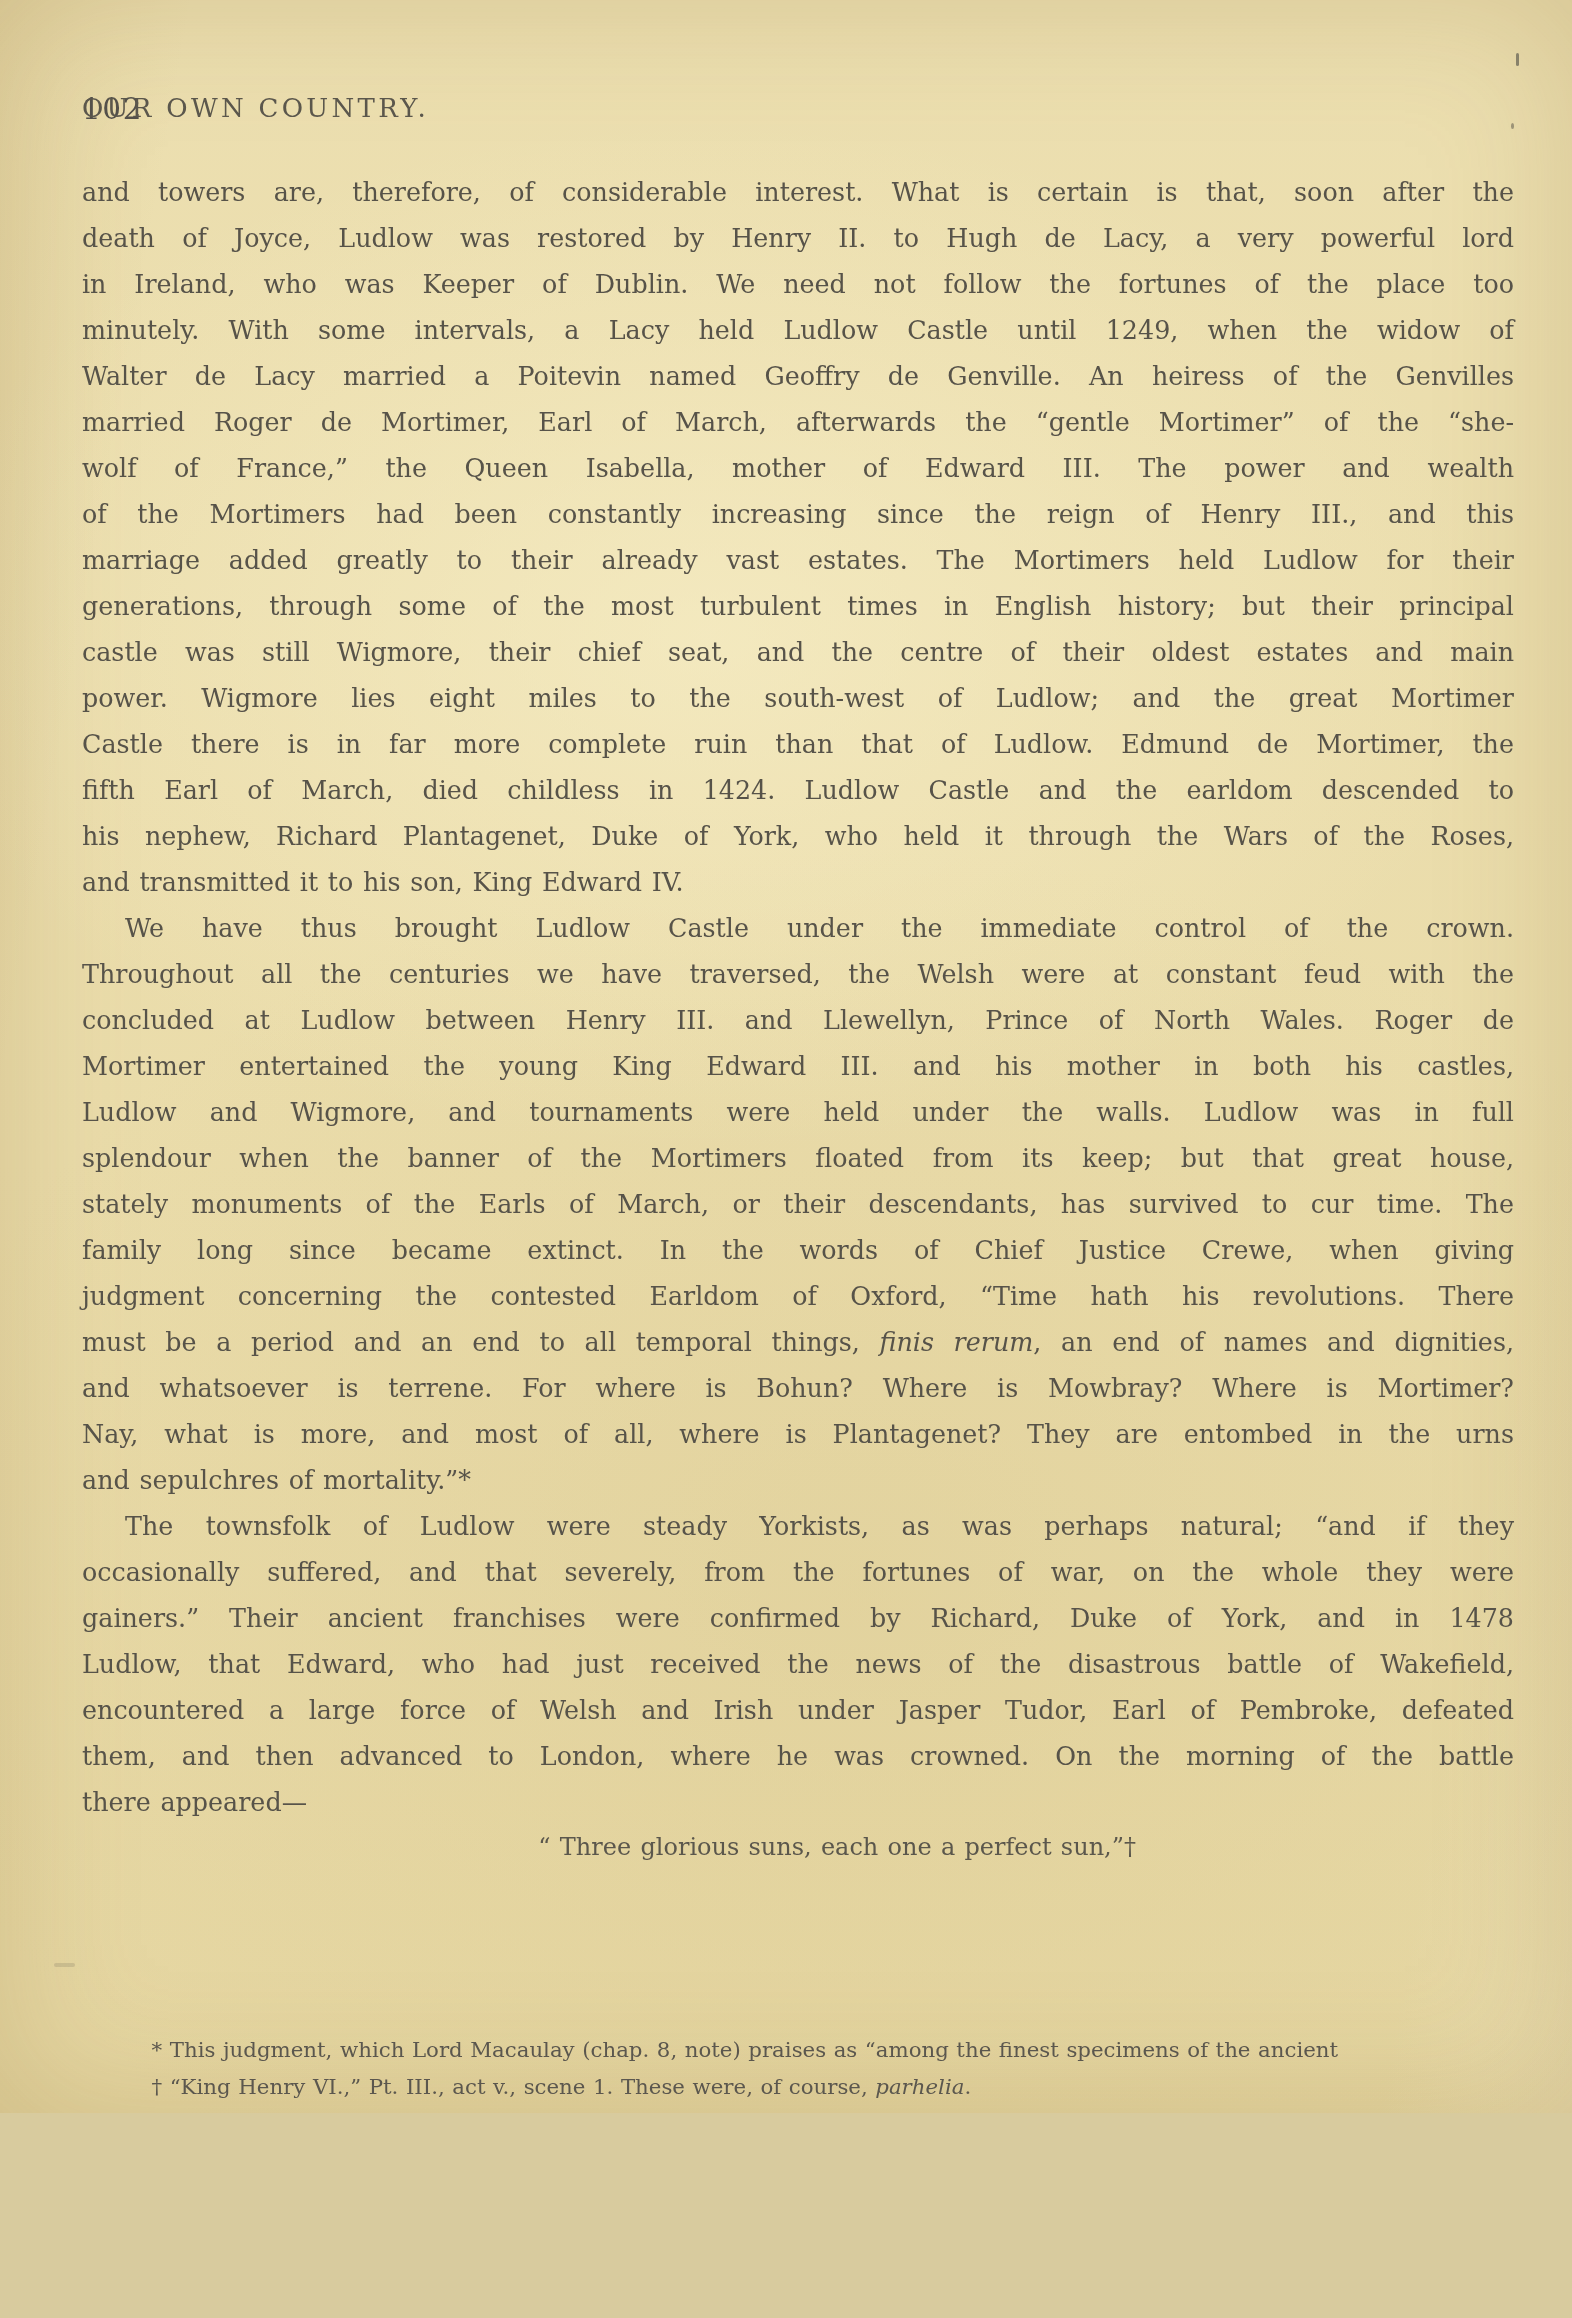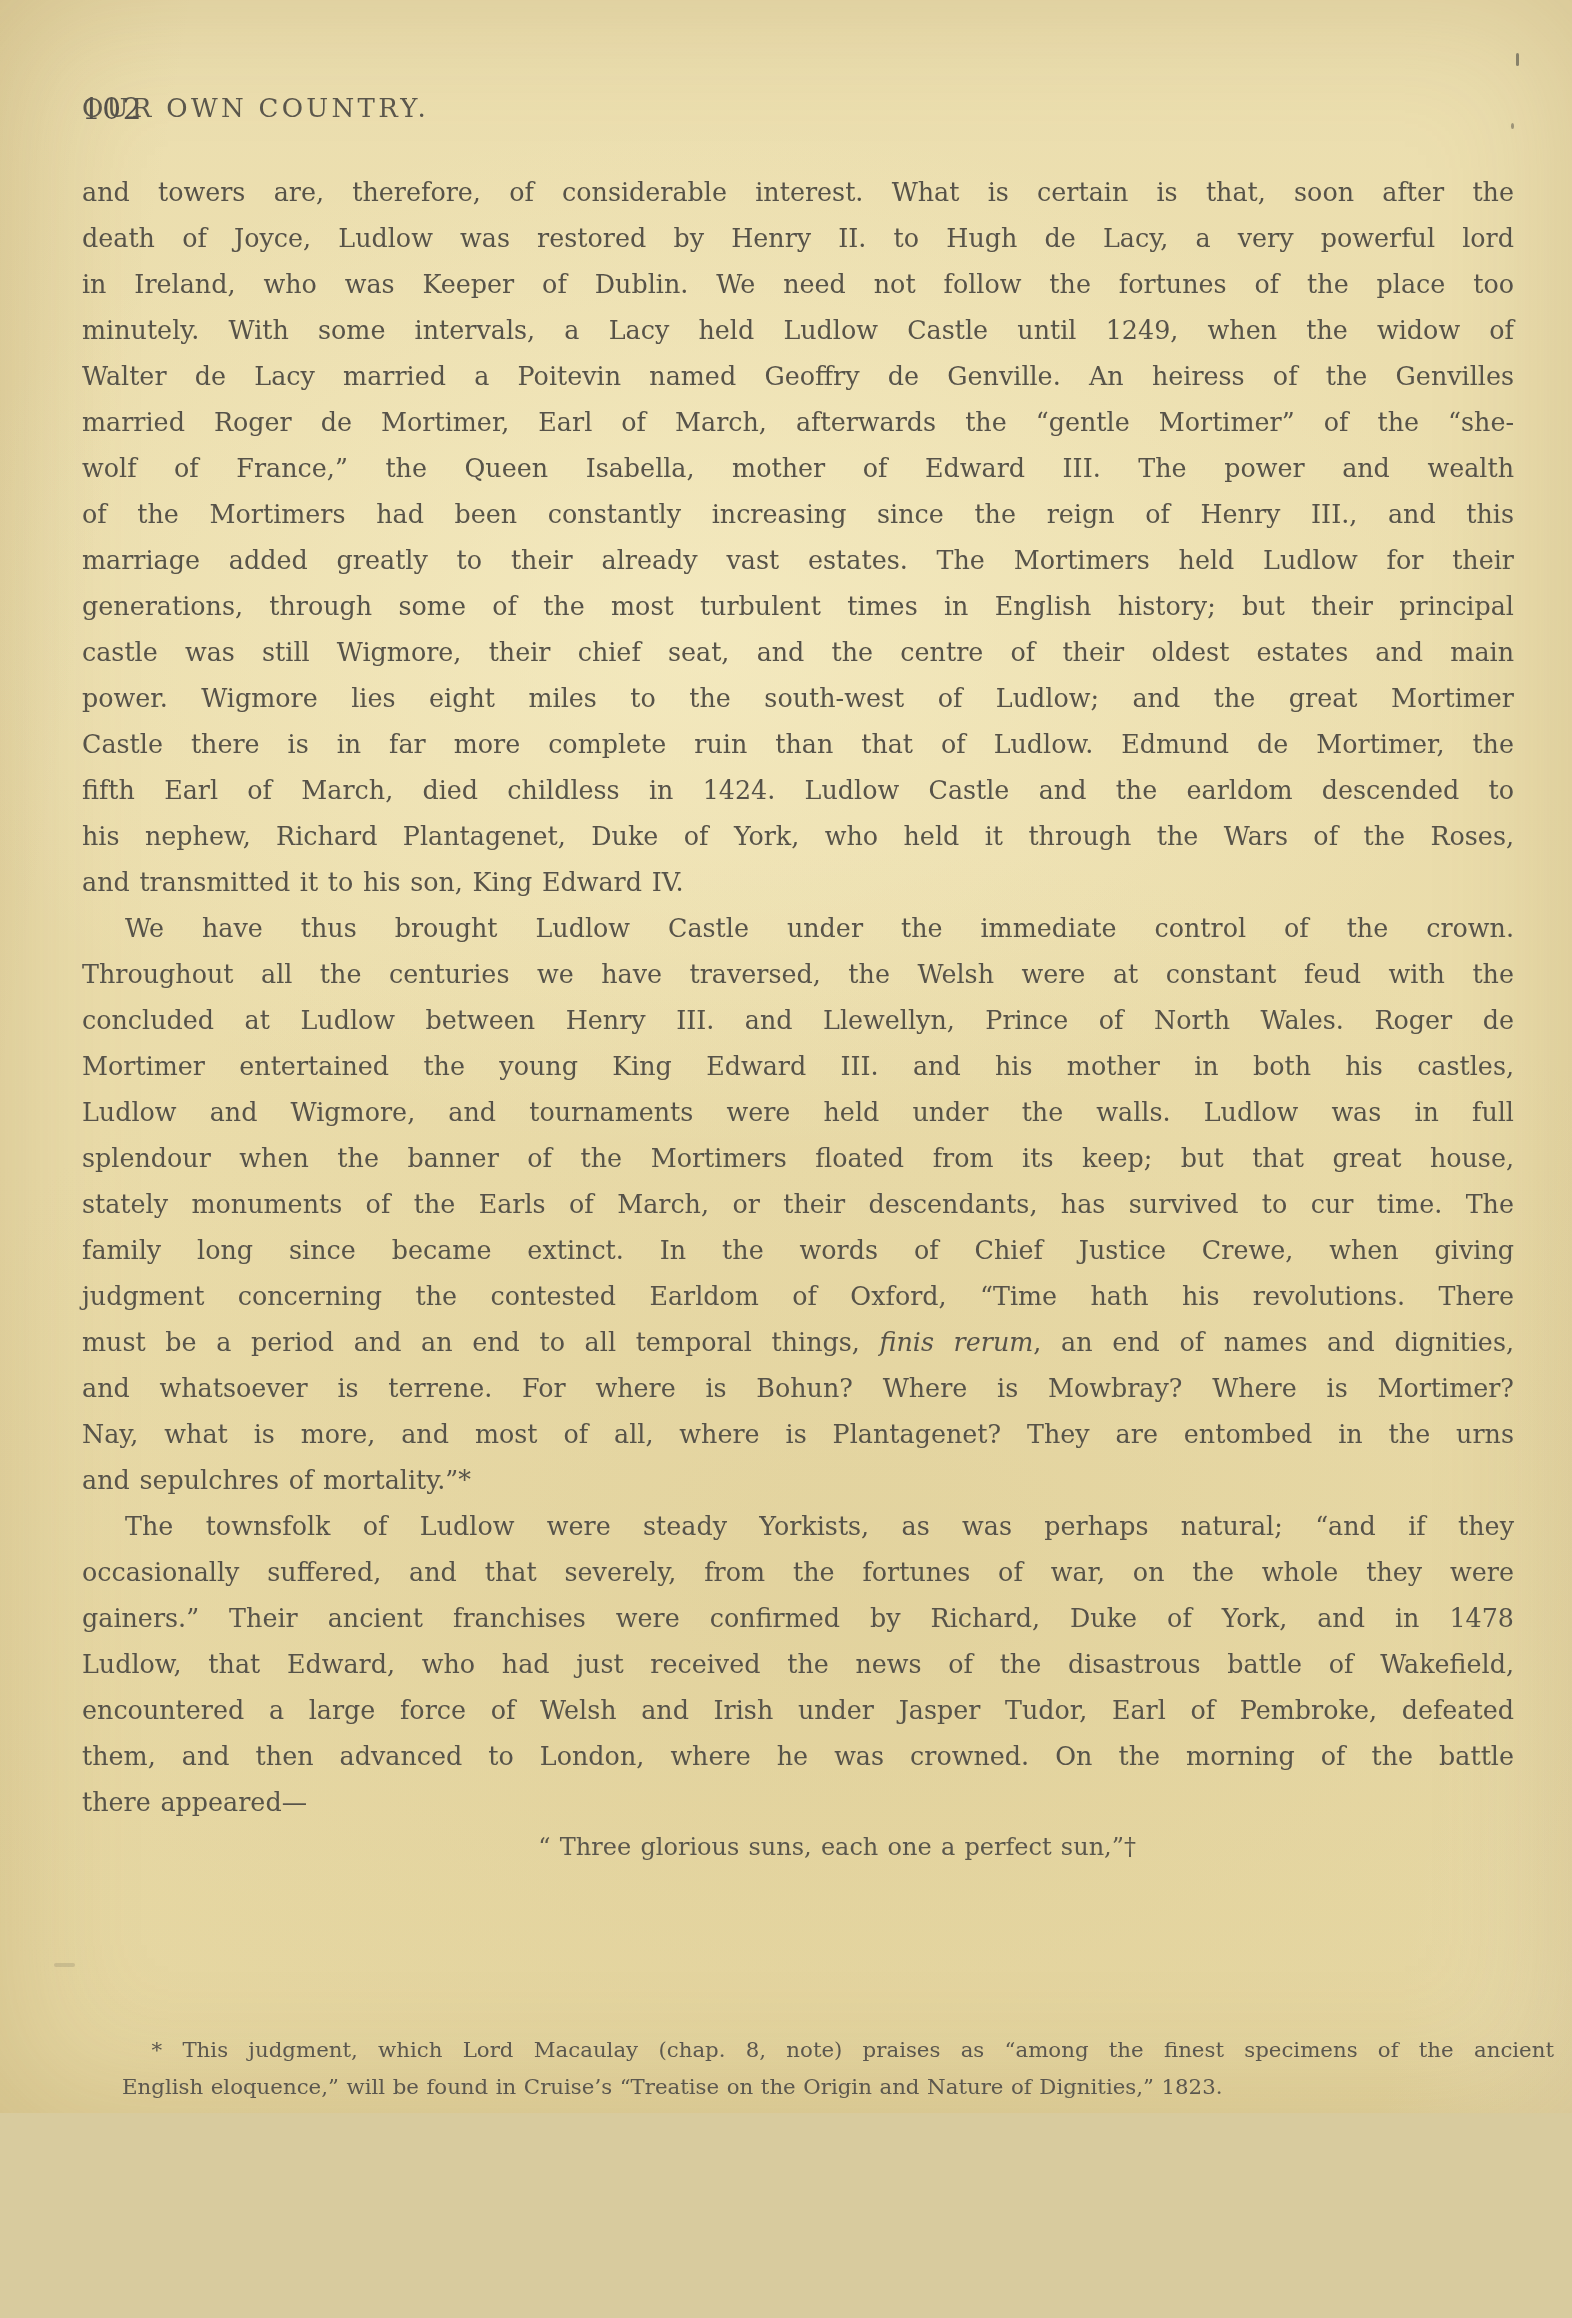--- a/index.html
+++ b/index.html
@@ -150,21 +150,20 @@
         <div class="tline"><span>encountered a large force of Welsh and Irish under Jasper Tudor, Earl of Pembroke, defeated</span></div>
         <div class="tline"><span>them, and then advanced to London, where he was crowned.  On the morning of the battle</span></div>
         <div class="tline"><span>there appeared—</span></div>
       </div>
     <div class="quote">“ Three glorious suns, each one a perfect sun,”†</div>
   </div>
 
   <div class="footnotes">
     <div class="footnote">
         <div class="tline"><span>* This judgment, which Lord Macaulay (chap. 8, note) praises as “among the finest specimens of the ancient</span></div>
-        <div class="tline"><span>English eloquence,” will be found in Cruise’s “Treatise on the Origin and Nature of Dignities,” 1823.</span></div>
       </div>
     <div class="footnote">
         <div class="tline"><span>† “King Henry VI.,” Pt. III., act v., scene 1.   These were, of course, </span><span class="it">parhelia</span><span>.</span></div>
       </div>
   </div>
 
   <span class="ink-speck speck-one"></span>
   <span class="ink-speck speck-two"></span>
   <span class="ink-speck speck-three"></span>
 

